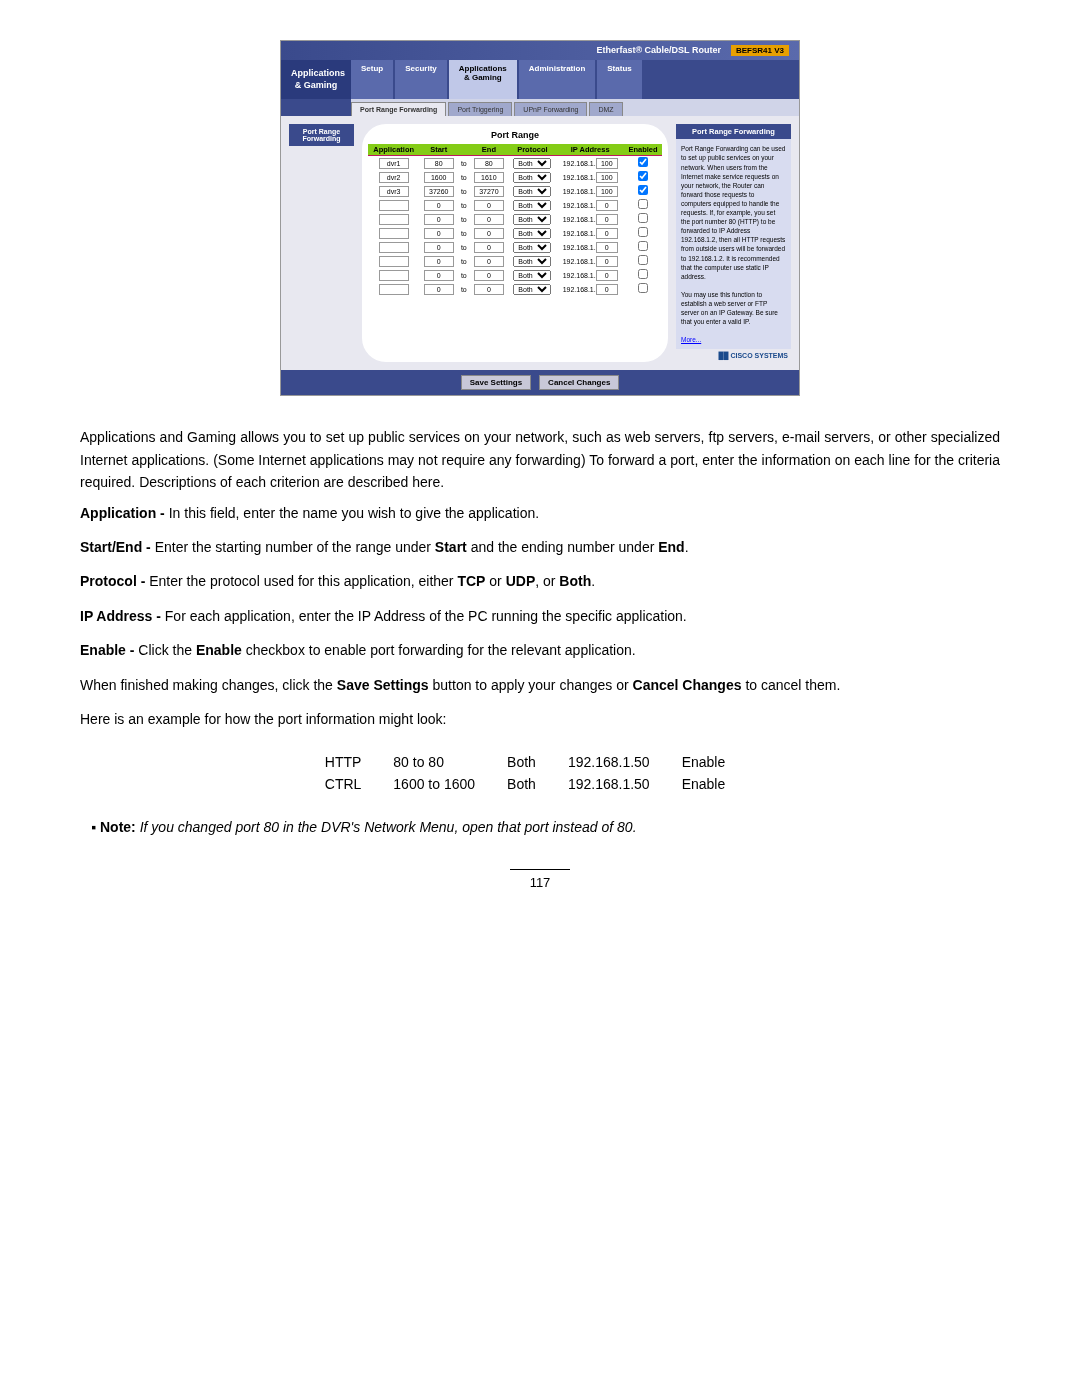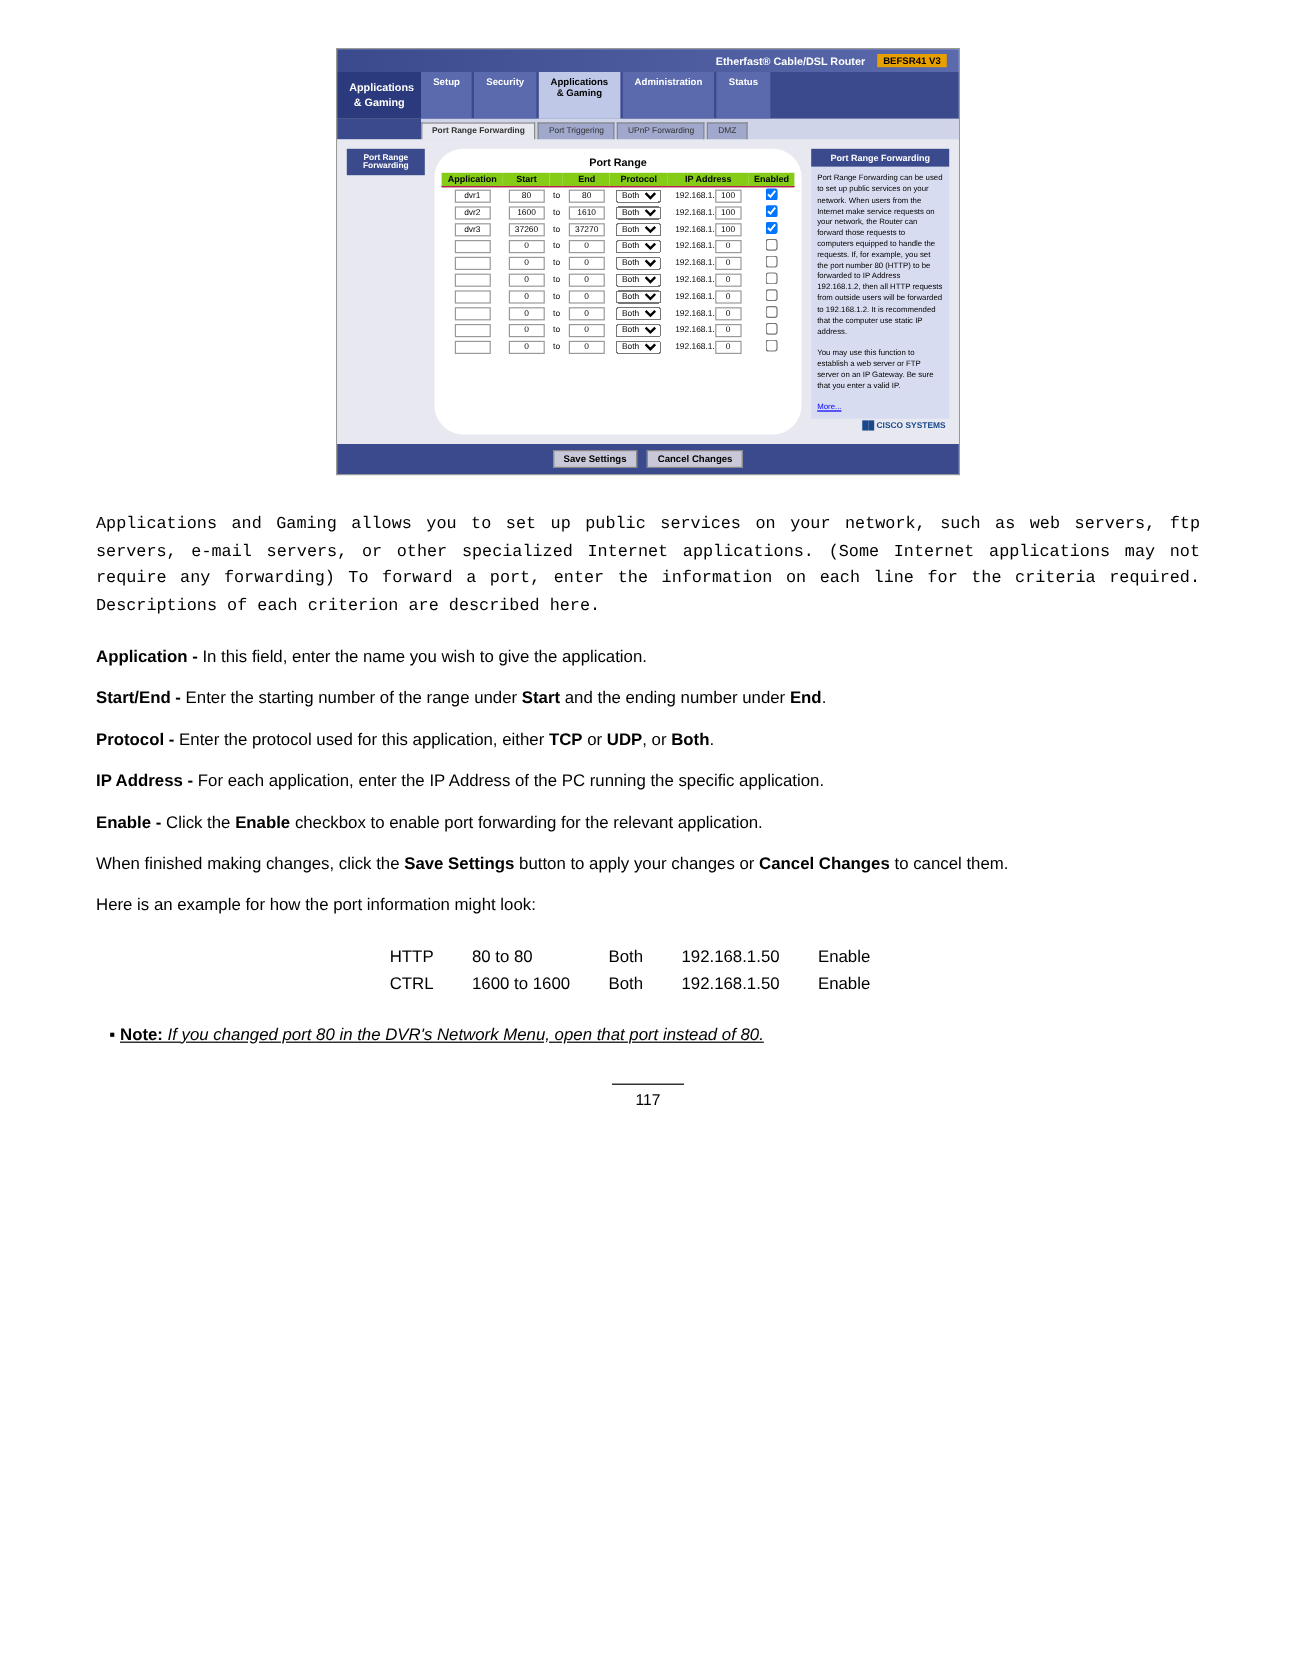--- a/index.html
+++ b/index.html
@@ -48,21 +48,21 @@
       color: #ccc;
       font-size: 8px;
     }
 
     
     .model-bar {
       background: linear-gradient(to right, #3a4a8c, #5a6aac);
       padding: 4px 10px;
       display: flex;
       justify-content: flex-end;
-      align-items: center;
+      align-items: flex-start;
       gap: 10px;
     }
     .model-bar-title {
       color: #fff;
       font-size: 9px;
       font-weight: bold;
     }
     .model-badge {
       background: #e8a000;
       color: #000;
@@ -254,25 +254,24 @@
       background: #c8c8d8;
       border: 1px solid #888;
       font-size: 8px;
       padding: 2px 8px;
       cursor: pointer;
       font-weight: bold;
     }
 
     
     .body-text {
-      margin-bottom: 20px;
+      margin-bottom: 8px;
       font-size: 14px;
       line-height: 1.6;
       text-align: justify;
-      font-family: Liberation Mono, monospace;
     }
 
     .body-section {
       margin-bottom: 12px;
       font-size: 14px;
       line-height: 1.6;
       text-align: justify;
     }
 
     .body-section b {
@@ -295,21 +294,20 @@
 
     
     .note-section {
       margin-top: 15px;
       padding-left: 20px;
       font-size: 14px;
       line-height: 1.6;
     }
     .note-section li {
       list-style-type: disc;
-      text-decoration: underline;
     }
     .note-section li::marker {
       content: "▪ ";
     }
 
     
     .page-number {
       text-align: center;
       margin-top: 30px;
       font-size: 13px;

